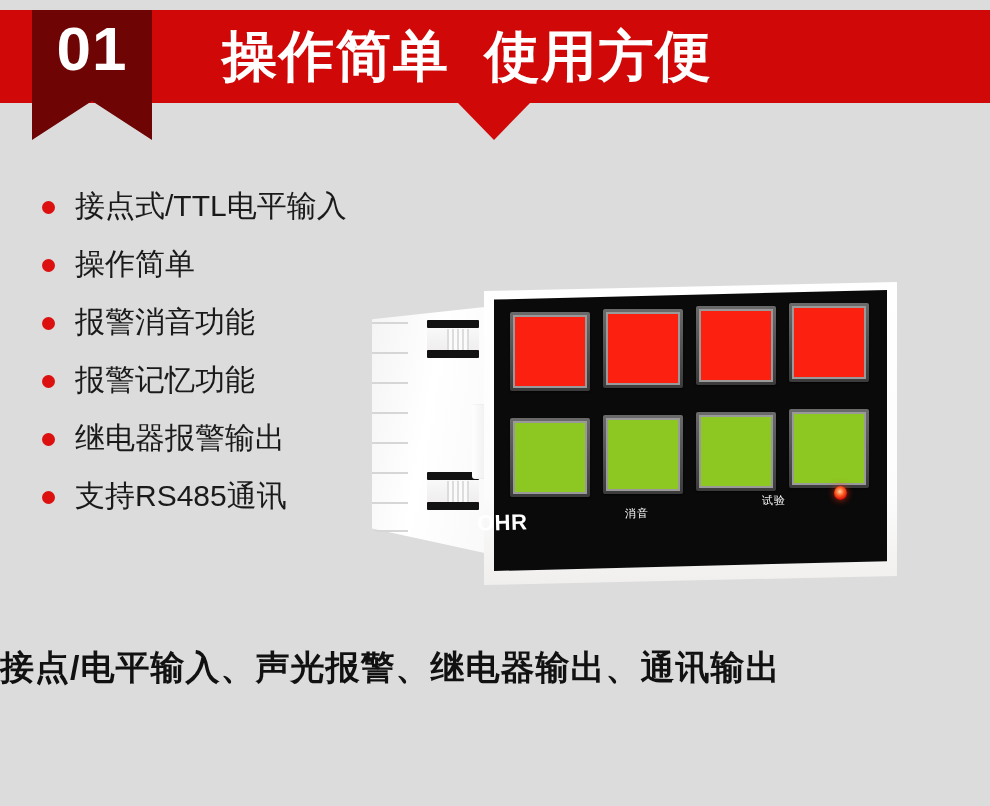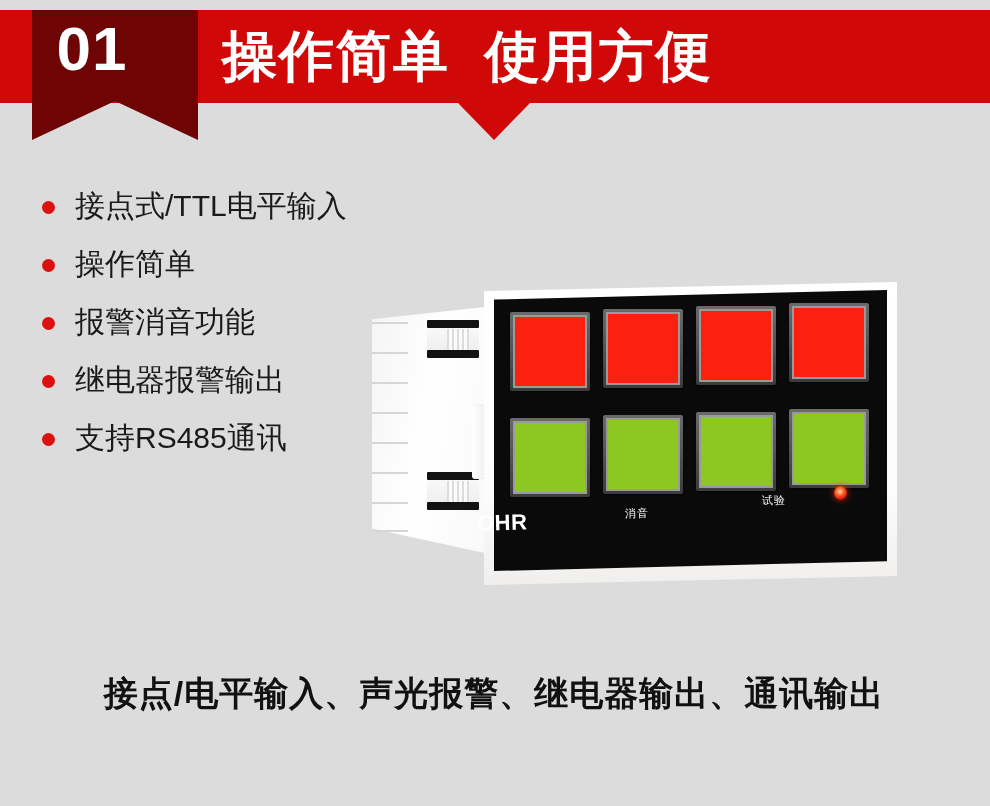--- a/index.html
+++ b/index.html
@@ -20,21 +20,20 @@
     position:absolute;left:458px;top:103px;
     width:0;height:0;
     border-left:36px solid transparent;
     border-right:36px solid transparent;
     border-top:37px solid #d00808;
   }
   .ribbon{
     position:absolute;left:32px;top:10px;width:120px;height:130px;
     background:#6e0404;
     clip-path:polygon(0 0,100% 0,100% 100%,50% 70%,0 100%);
-    padding-left:46px;
   }
   .ribbon-num{
     position:absolute;left:0;top:8px;width:120px;
     text-align:center;
     font-size:62px;font-weight:bold;color:#ffffff;
     letter-spacing:1px;line-height:1;
   }
   .hdr-title{
     position:absolute;left:222px;top:20px;
     font-size:55px;font-weight:bold;color:#ffffff;
@@ -132,21 +131,21 @@
   .lbl-test{left:390px;top:211px;transform:rotate(-1.4deg);}
   .dev-led-ind{
     position:absolute;left:462px;top:204px;width:13px;height:14px;
     border-radius:50%;
     background:radial-gradient(circle at 45% 40%,#ffd9a0 0%,#ff5a22 38%,#c80000 78%,#6a0000 100%);
     box-shadow:0 0 7px rgba(255,50,20,.75);
   }
 
   
   .caption{
-    position:absolute;left:0;top:662px;width:988px;text-align:center;
+    position:absolute;left:0;top:636px;width:988px;
   }
   .caption-line{
     font-size:34px;color:#111111;font-weight:bold;line-height:62px;
     letter-spacing:1px;white-space:nowrap;
   }
 </style>
 </head>
 <body>
 
 <div id="stage">
@@ -165,20 +164,24 @@
       <span class="bullet-dot"></span>
       <span class="bullet-text">接点式/TTL电平输入</span>
     </div>
     <div class="bullet-row">
       <span class="bullet-dot"></span>
       <span class="bullet-text">操作简单</span>
     </div>
     <div class="bullet-row">
       <span class="bullet-dot"></span>
       <span class="bullet-text">报警消音功能</span>
+    </div>
+    <div class="bullet-row">
+      <span class="bullet-dot"></span>
+      <span class="bullet-text">报警记忆功能</span>
     </div>
     <div class="bullet-row">
       <span class="bullet-dot"></span>
       <span class="bullet-text">继电器报警输出</span>
     </div>
     <div class="bullet-row">
       <span class="bullet-dot"></span>
       <span class="bullet-text">支持RS485通讯</span>
     </div>
   </div>

